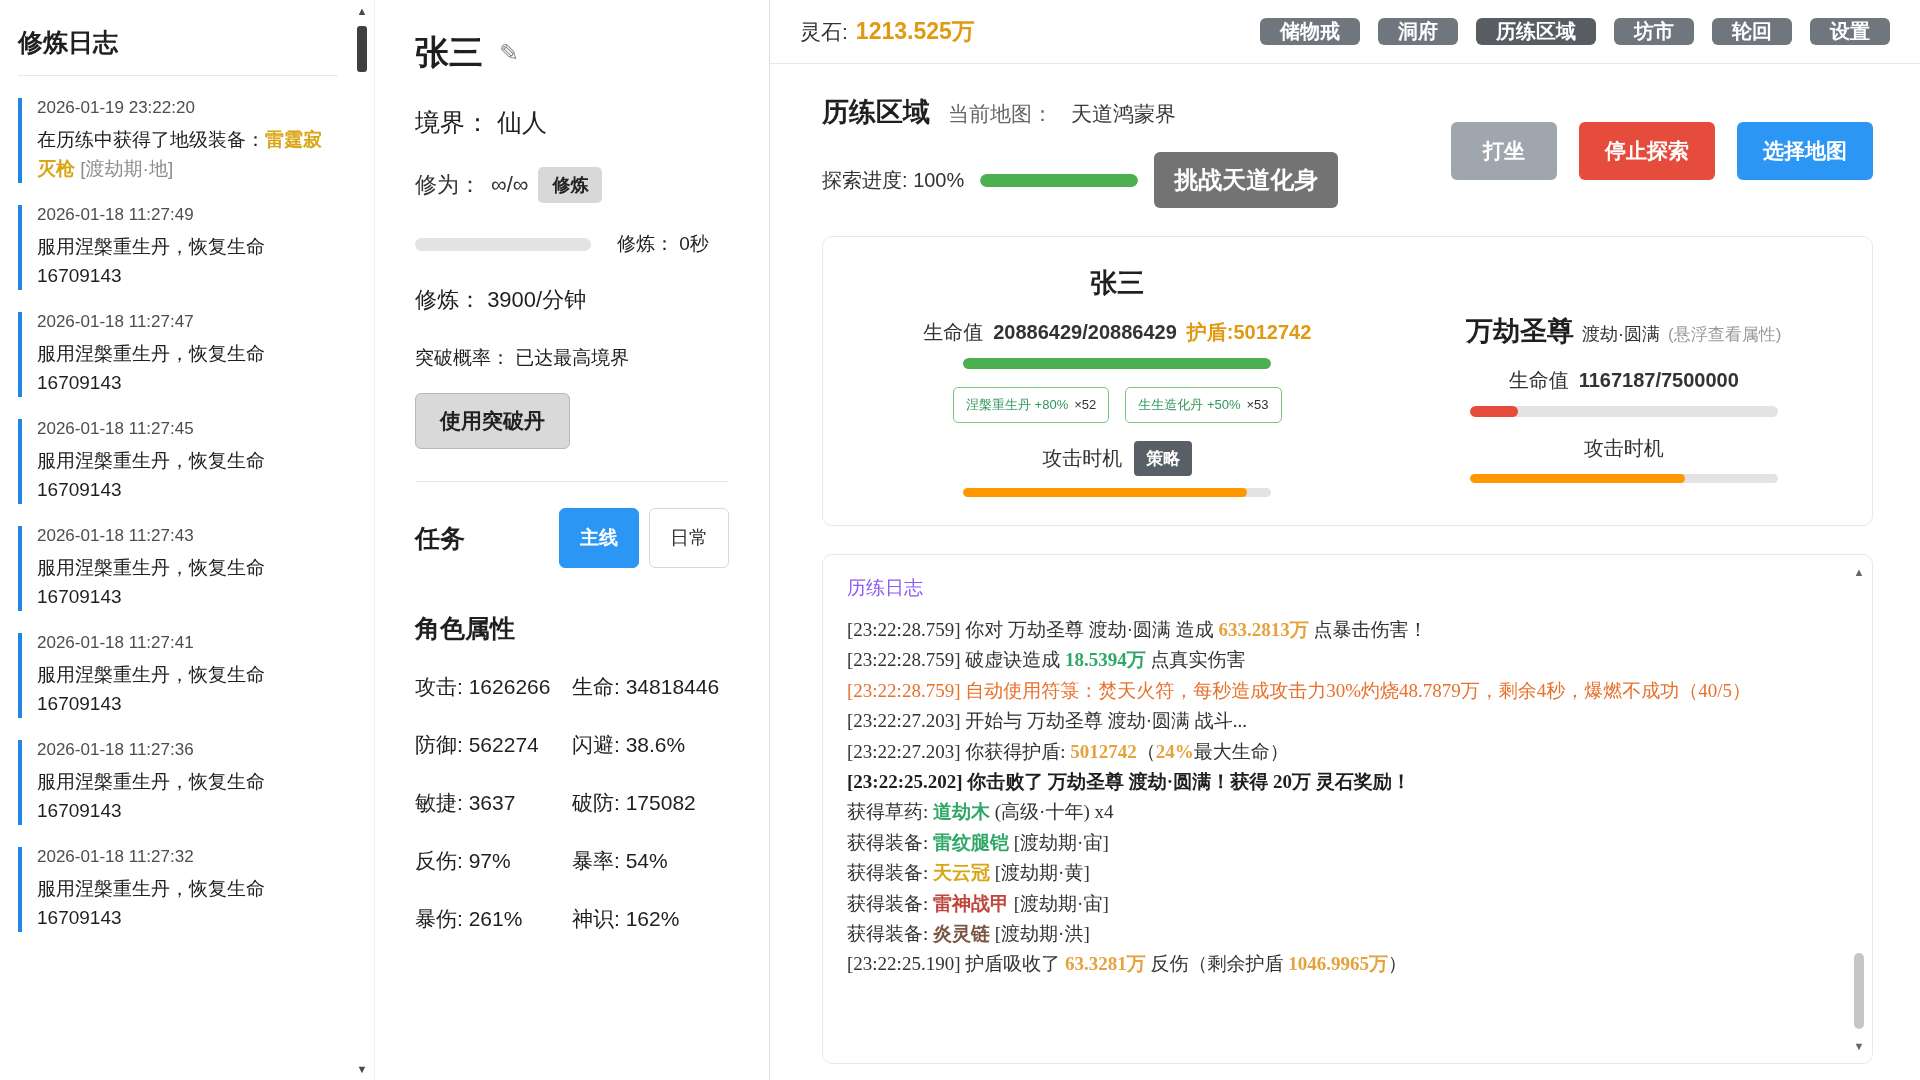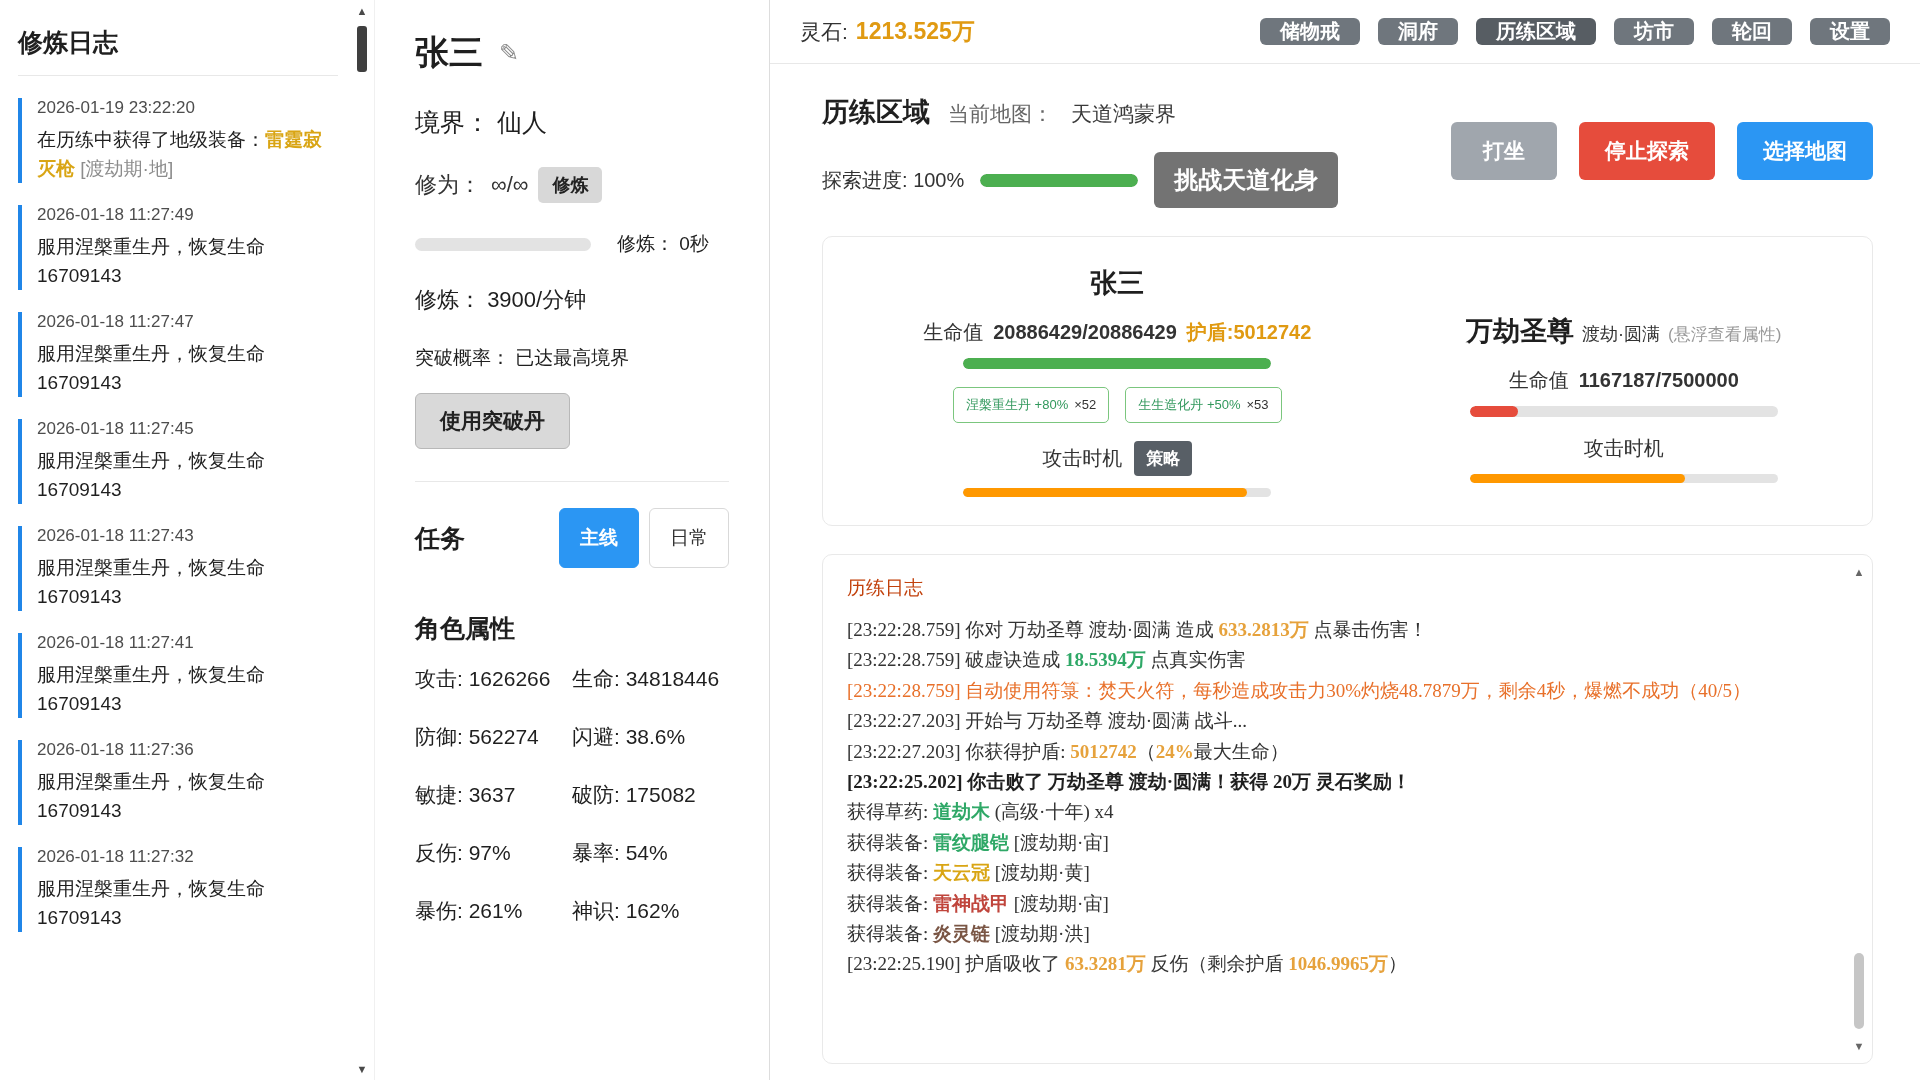--- a/index.html
+++ b/index.html
@@ -42,21 +42,21 @@
   .break-row { margin-top: 30px; font-size: 19px; color: #1f1f1f; }
   .break-btn { margin-top: 22px; background: #d9d9d9; border: 1px solid #b8b8b8; border-radius: 6px;
     padding: 13px 24px; font-size: 21px; font-weight: bold; color: #222; cursor: pointer; font-family: inherit; }
   .panel-divider { border: none; border-top: 1px solid #e8e8e8; margin-top: 32px; }
   .task-row { margin-top: 26px; display: flex; align-items: center; justify-content: space-between; }
   .task-title { font-size: 25px; font-weight: bold; color: #1f1f1f; }
   .task-tabs { display: flex; gap: 10px; }
   .tab { padding: 16px 20px; border-radius: 6px; font-size: 19px; border: 1px solid #d9d9d9; background: #fff; color: #333; cursor: pointer; font-family: inherit; }
   .tab.active { background: #2b96f3; border-color: #2b96f3; color: #fff; font-weight: bold; }
   .attrs-title { margin-top: 44px; font-size: 25px; font-weight: bold; color: #1f1f1f; }
-  .attrs-grid { margin-top: 20px; display: grid; grid-template-columns: 1fr 1fr; row-gap: 30px; font-size: 21px; color: #1f1f1f; }
+  .attrs-grid { margin-top: 28px; display: grid; grid-template-columns: 1fr 1fr; row-gap: 30px; font-size: 21px; color: #1f1f1f; }
 
   
   .main { flex: 1; display: flex; flex-direction: column; min-width: 0; }
   .topbar { display: flex; align-items: center; padding: 16px 30px; border-bottom: 1px solid #e8e8e8; }
   .lingshi-label { font-size: 21px; }
   .lingshi-value { font-size: 23px; font-weight: bold; color: #e09a12; margin-left: 8px; }
   .top-buttons { margin-left: auto; display: flex; gap: 18px; }
   .topbtn { background: #6f767d; color: #fff; font-weight: bold; font-size: 20px; padding: 0 20px;
     border: none; border-radius: 6px; cursor: pointer; font-family: inherit; }
   .topbtn.active { background: #575d63; }
@@ -96,21 +96,21 @@
   .bar.atk { width: 308px; height: 9px; margin-top: 12px; }
   .tal-row { margin-top: 20px; display: flex; gap: 14px; }
   .talisman { background: #d2d5d9; color: #73797f; border-radius: 5px; padding: 9px 14px; font-size: 18px; }
   .enemy-title-row { display: flex; align-items: baseline; gap: 8px; }
   .enemy-realm { font-size: 18px; color: #333; }
   .enemy-hint { font-size: 17px; color: #999; }
 
   
   .log-card { margin-top: 28px; border: 1px solid #e9e9e9; border-radius: 10px; padding: 20px 44px 12px 24px;
     flex: 1; min-height: 0; position: relative; overflow: hidden; font-family: "Liberation Serif", "DejaVu Serif", serif; }
-  .log-title { font-size: 19px; color: #c2410c; margin-bottom: 14px; }
+  .log-title { font-size: 19px; color: #8b5cf6; margin-bottom: 14px; }
   .log-line { font-size: 19px; color: #333; line-height: 1.6; }
   .log-card .v-scrollbar { right: 5px; top: 6px; bottom: 6px; }
   .log-card .sb-arrow { color: #666; }
   .log-card .sb-thumb { bottom: 28px; height: 76px; background: #c6c6c6; border-radius: 6px; }
 
   
   .seg-n { }
   .seg-orange { color: #e6a23c; font-weight: bold; }
   .seg-green { color: #2fa867; font-weight: bold; }
   .seg-greenb { color: #2fa867; font-weight: bold; }

